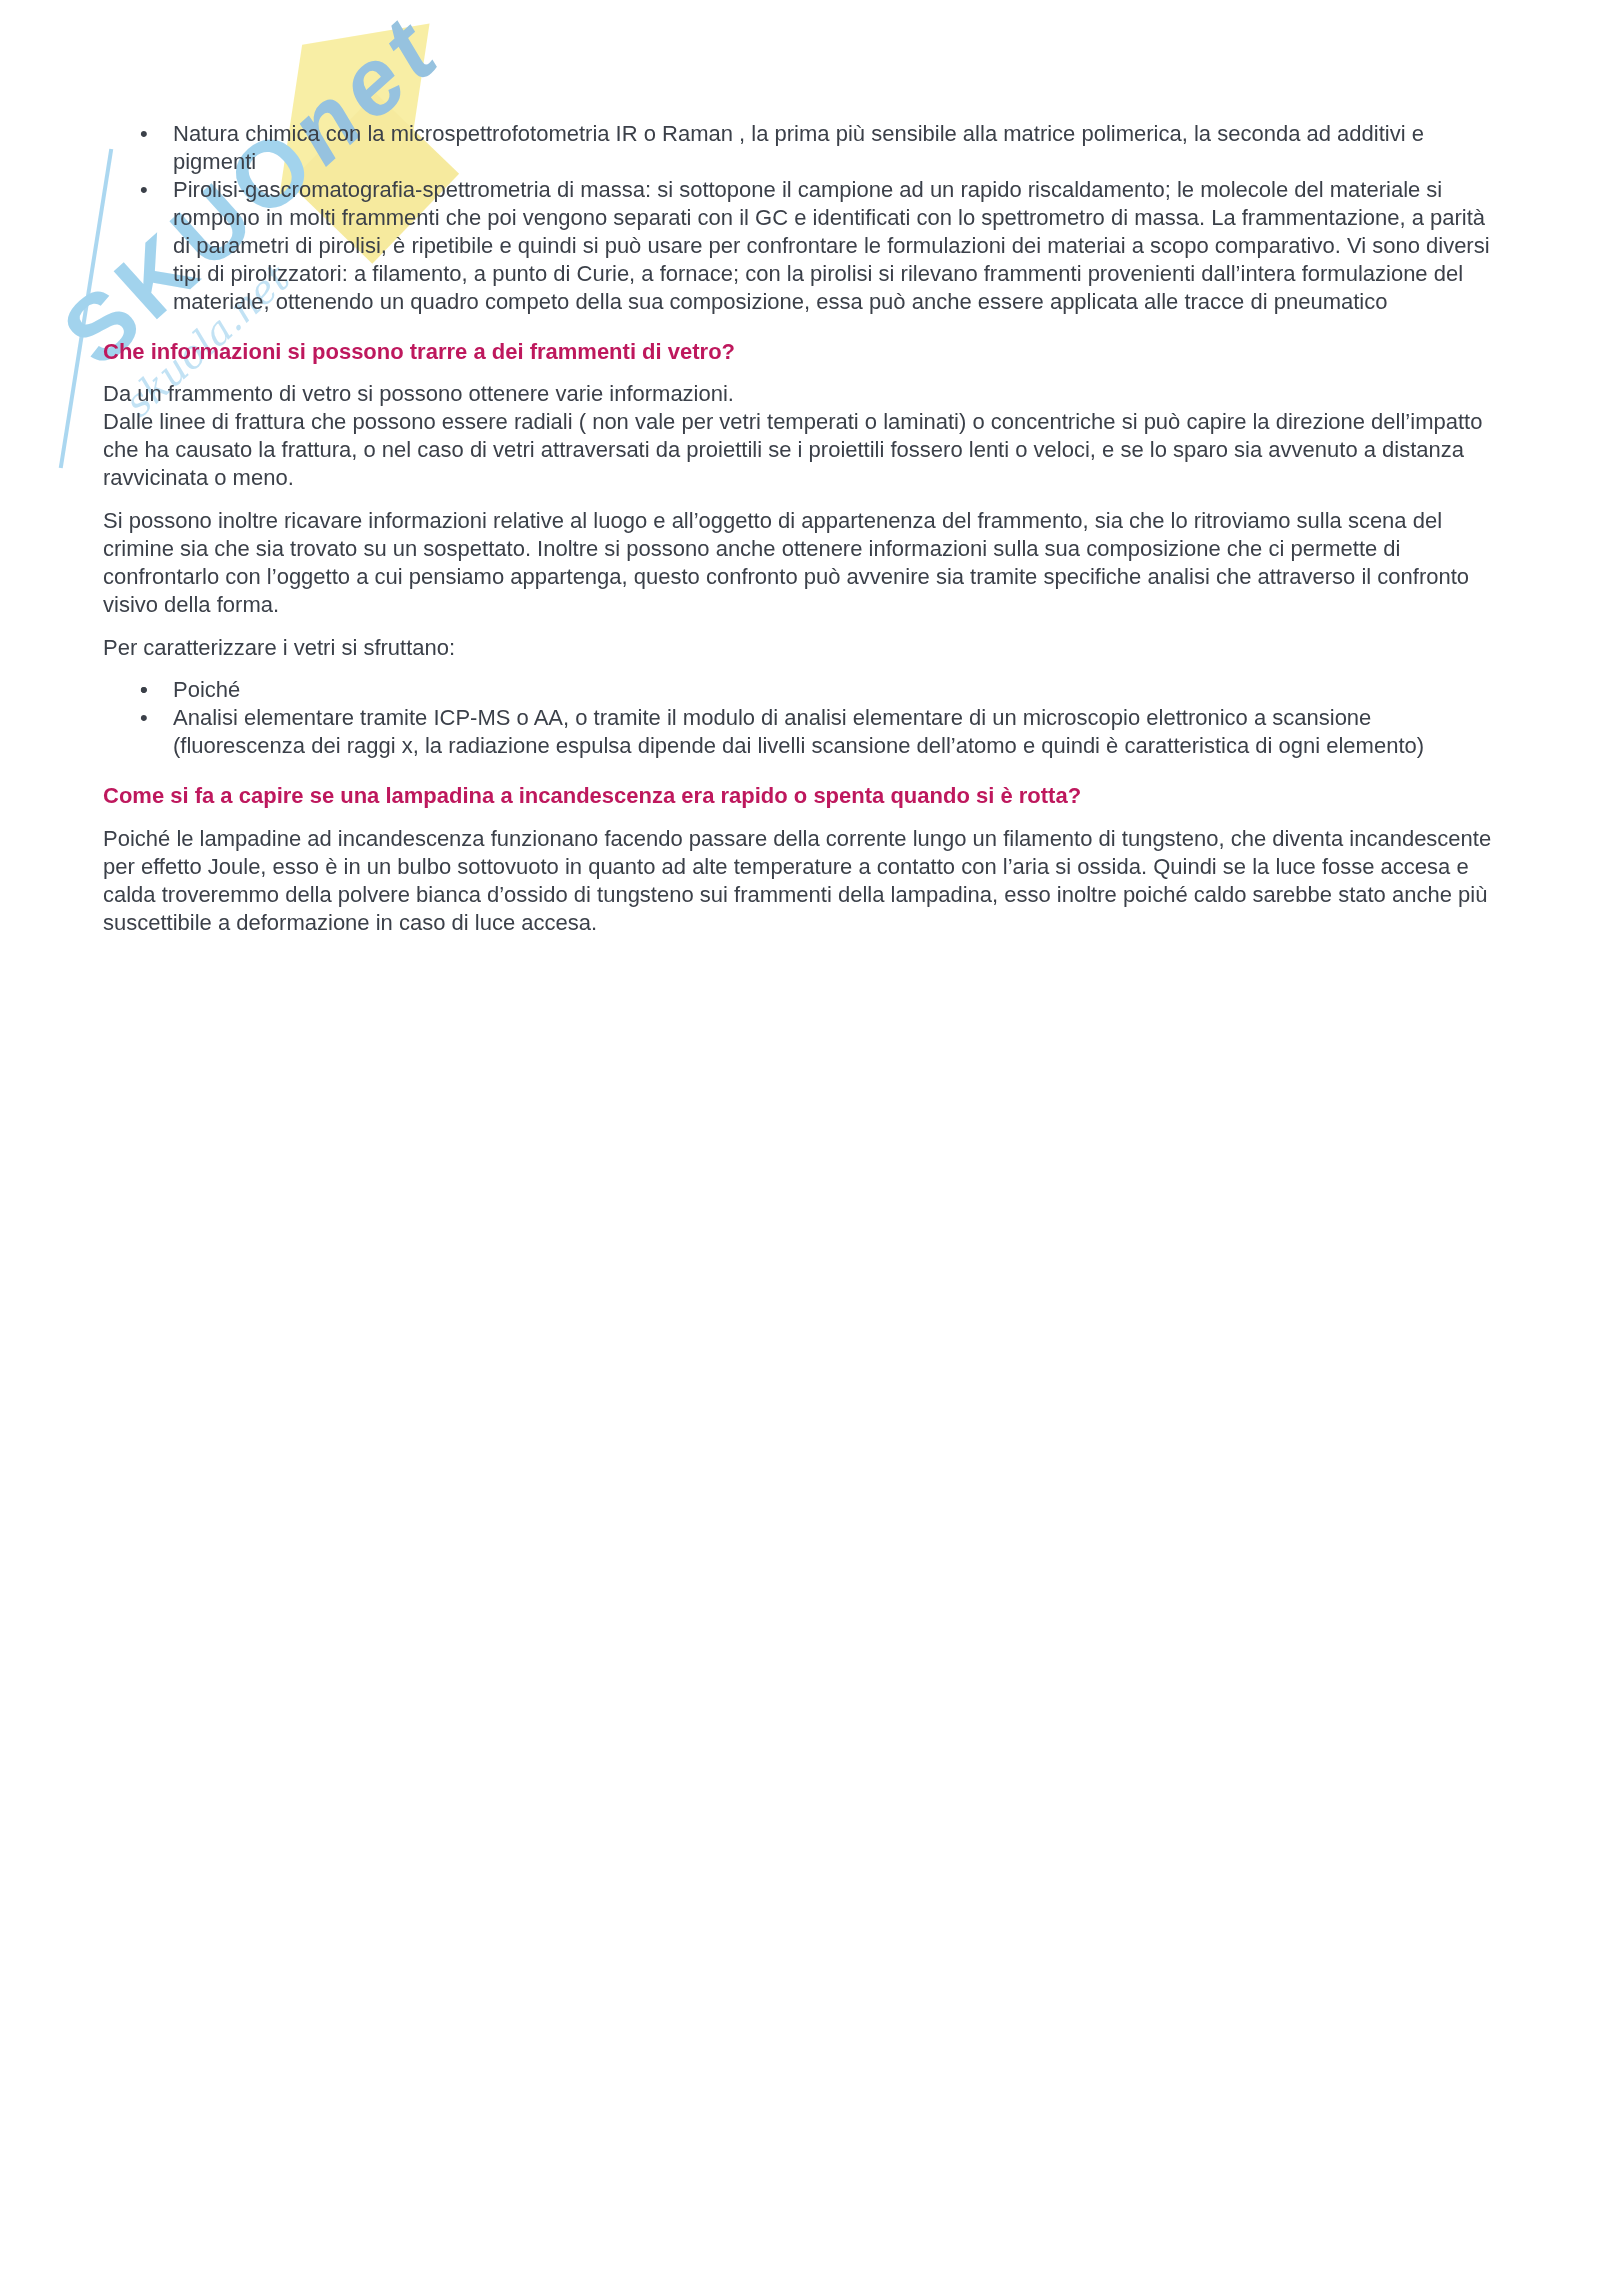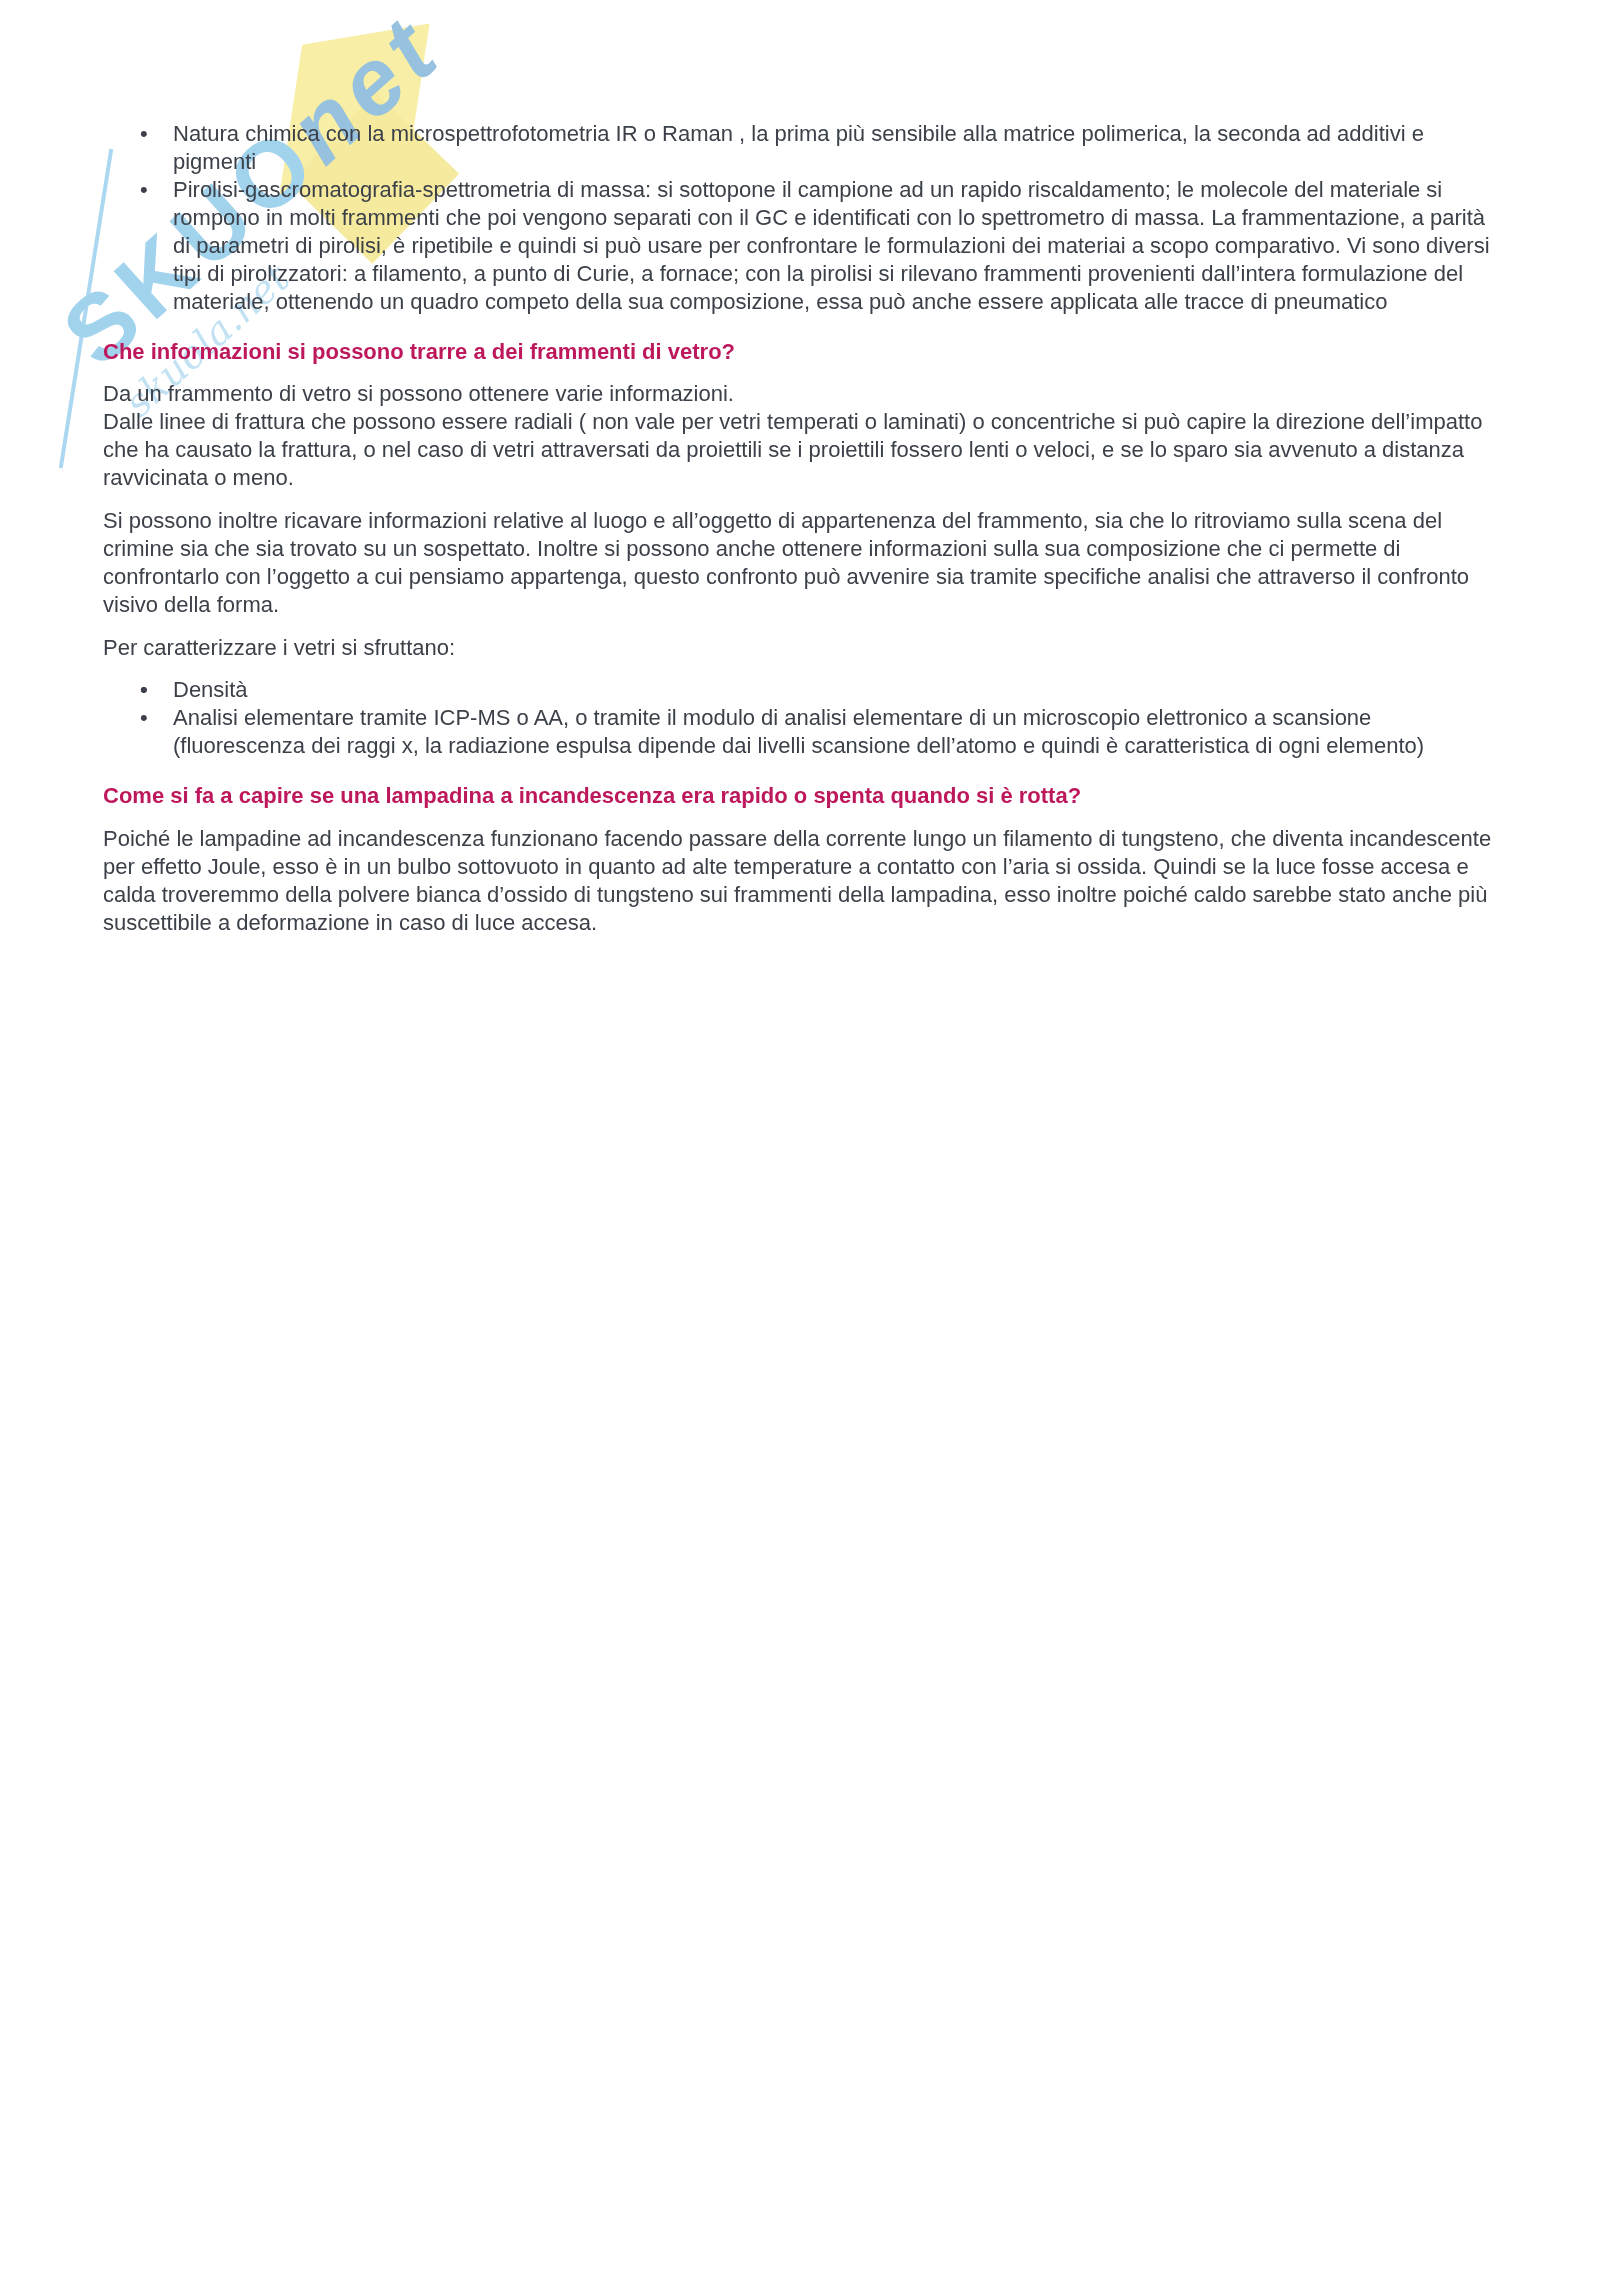--- a/index.html
+++ b/index.html
@@ -153,21 +153,21 @@
   <p class="para">Si possono inoltre ricavare informazioni relative al luogo e all’oggetto di appartenenza del frammento, sia che lo ritroviamo sulla scena del crimine sia che sia trovato su un sospettato. Inoltre si possono anche ottenere informazioni sulla sua composizione che ci permette di confrontarlo con l’oggetto a cui pensiamo appartenga, questo confronto può avvenire sia tramite specifiche analisi che attraverso il confronto visivo della forma.</p>
 
   <p class="para">Per caratterizzare i vetri si sfruttano:</p>
 
   <ul class="bullets">
     <li>
       <span class="marker">•</span>
     </li>
     <li>
       <span class="marker">•</span>
-      <span>Densità</span>
+      <span>Poiché</span>
     </li>
     <li>
       <span class="marker">•</span>
       <span>Analisi elementare tramite ICP-MS o AA, o tramite il modulo di analisi elementare di un microscopio elettronico a scansione (fluorescenza dei raggi x, la radiazione espulsa dipende dai livelli scansione dell’atomo e quindi è caratteristica di ogni elemento)</span>
     </li>
   </ul>
 
   <h2 class="q-heading">Come si fa a capire se una lampadina a incandescenza era rapido o spenta quando si è rotta?</h2>
   <p class="para">Poiché le lampadine ad incandescenza funzionano facendo passare della corrente lungo un filamento di tungsteno, che diventa incandescente per effetto Joule, esso è in un bulbo sottovuoto in quanto ad alte temperature a contatto con l’aria si ossida. Quindi se la luce fosse accesa e calda troveremmo della polvere bianca d’ossido di tungsteno sui frammenti della lampadina, esso inoltre poiché caldo sarebbe stato anche più suscettibile a deformazione in caso di luce accesa.</p>
 

